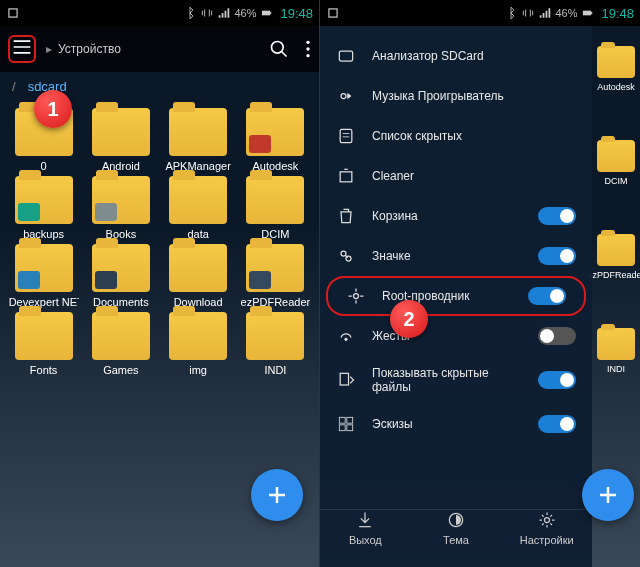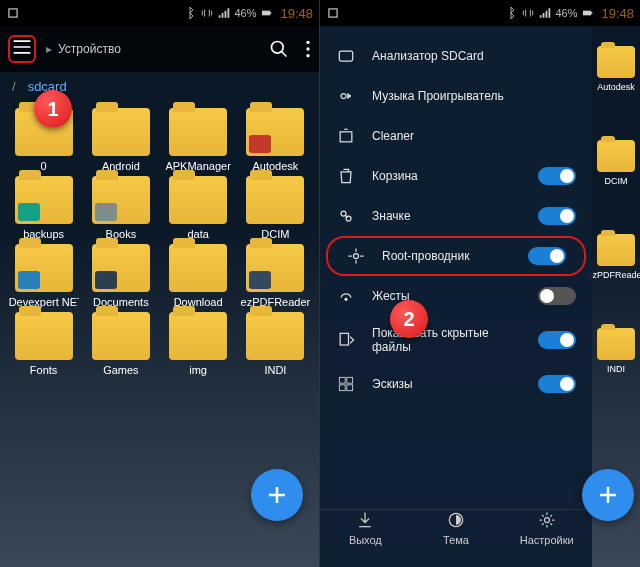--- a/index.html
+++ b/index.html
@@ -26,21 +26,21 @@
   display: flex;
   align-items: center;
   justify-content: space-between;
   padding: 0 6px;
   color: #bbb;
   font-size: 11px;
 }
 .status-left { display: flex; align-items: center; gap: 4px; }
 .status-right { display: flex; align-items: center; gap: 3px; }
 .status-icon { fill: #ccc; width: 14px; height: 14px; }
-.status-time { color: #a16207; font-size: 13px; margin-left: 4px; }
+.status-time { color: #14b8a6; font-size: 13px; margin-left: 4px; }
 
 .toolbar {
   height: 46px;
   background: rgba(0,0,0,0.7);
   display: flex;
   align-items: center;
   padding: 0 8px;
   color: #fff;
 }
 .tool-left { display: flex; align-items: center; flex: 1; gap: 10px; }
@@ -452,20 +452,27 @@
     </div>
         <div class="drawer-item">
     <svg viewBox="0 0 24 24">
             <circle cx="9" cy="12" r="3" fill="none" stroke="#ddd" stroke-width="1.5"></circle>
             <path d="M14 9v6l4-3z" fill="#ddd"></path>
           </svg>
     <span class="drawer-label">Музыка Проигрыватель</span>
     </div>
         <div class="drawer-item">
     <svg viewBox="0 0 24 24">
+            <rect x="5" y="4" width="14" height="16" rx="2" fill="none" stroke="#ddd" stroke-width="1.5"></rect>
+            <path d="M8 9h8M8 13h8" stroke="#ddd"></path>
+          </svg>
+    <span class="drawer-label">Список скрытых</span>
+    </div>
+        <div class="drawer-item">
+    <svg viewBox="0 0 24 24">
             <rect x="5" y="7" width="14" height="12" fill="none" stroke="#ddd" stroke-width="1.5"></rect>
             <path d="M10 4l4 0" stroke="#ddd" stroke-width="1.5"></path>
           </svg>
     <span class="drawer-label">Cleaner</span>
     </div>
         <div class="drawer-item">
     <svg viewBox="0 0 24 24">
             <path d="M6 7h12l-1 13H7z M9 4h6v3" fill="none" stroke="#ddd" stroke-width="1.5"></path>
           </svg>
     <span class="drawer-label">Корзина</span>

